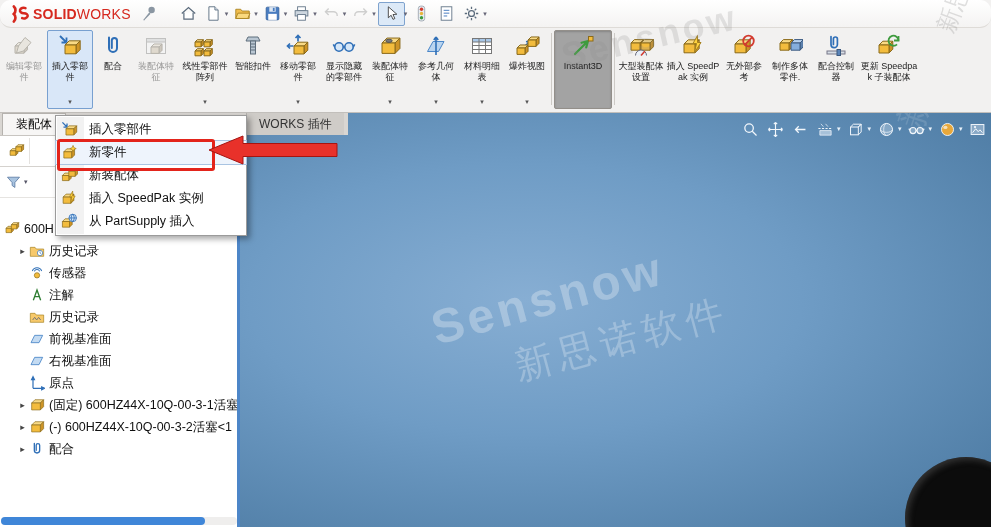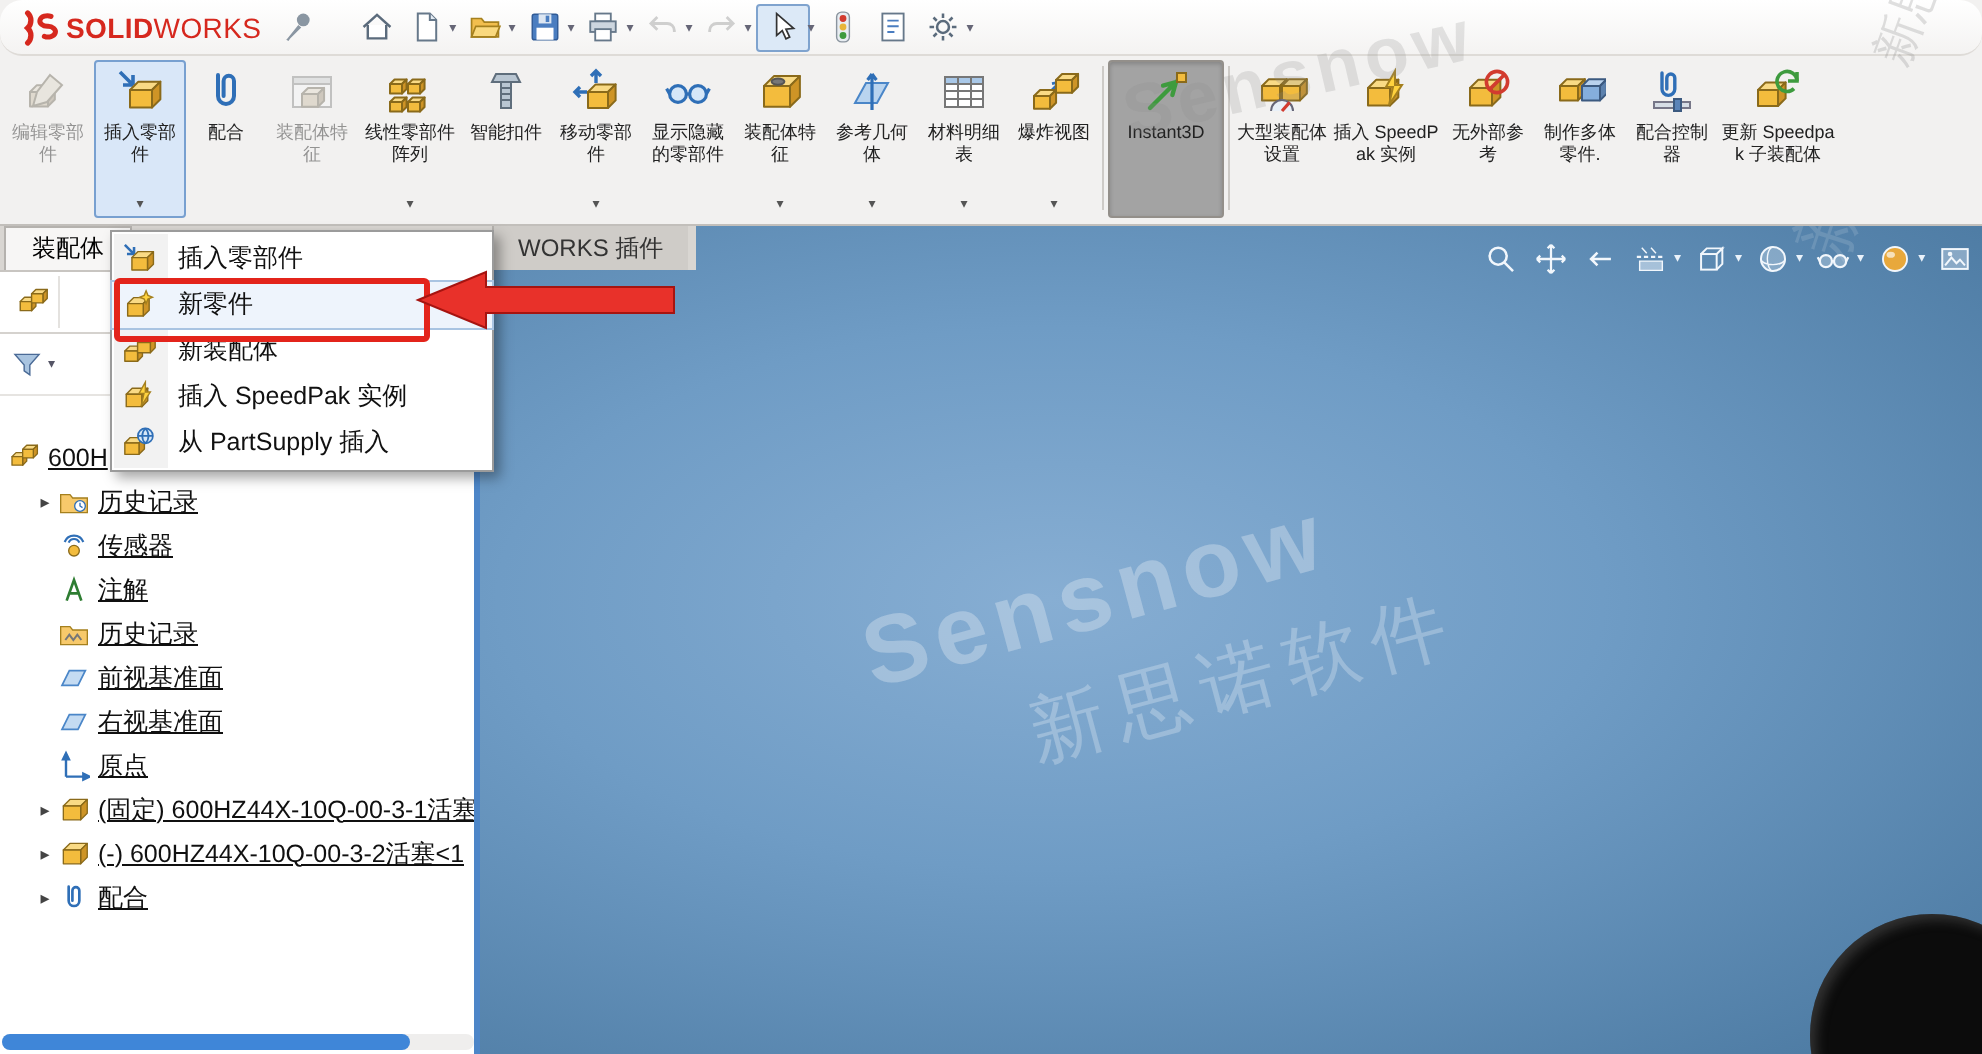--- a/index.html
+++ b/index.html
@@ -76,21 +76,21 @@
   #filterrow .icon{width:17px;height:17px;}
   .fcaret{font-size:7px;color:#556;margin-left:2px;}
   .fcaret::after{content:"▾";}
   #tree{padding-top:20px;font-size:12.5px;color:#101010;}
   .trow{height:22px;display:flex;align-items:center;white-space:nowrap;overflow:hidden;}
   .trow .tarrow{width:13px;flex:none;text-align:center;font-size:9px;color:#444;}
   .trow.arr .tarrow::before{content:"▸";}
   .ti{width:16px;height:16px;flex:none;margin-right:4px;}
   .troot{padding-left:4px;}
   .tchild{padding-left:16px;}
-  .tlabel{overflow:hidden;text-overflow:clip;text-decoration:underline;}
+  .tlabel{overflow:hidden;text-overflow:clip;}
   #hscroll{position:absolute;left:1px;bottom:2px;width:236px;height:8px;background:#efeeed;border-radius:4px;}
   #hthumb{position:absolute;left:0;top:0;width:204px;height:8px;background:#3F86D8;border-radius:4px;}
   #splitter{position:absolute;right:0;top:0;bottom:0;width:3px;background:#4D86C8;}
 
   
   #contextmenu{position:absolute;left:55px;top:115px;width:190px;background:#ffffff;border:1px solid #9b9b9b;
                box-shadow:3px 3px 6px rgba(0,0,0,.35);z-index:50;padding:2px 0;}
   #contextmenu::before{content:"";position:absolute;left:1px;top:1px;bottom:1px;width:27px;background:#f2f2f2;}
   .mitem{position:relative;height:23px;display:flex;align-items:center;font-size:12.5px;color:#111;}
   .mi-icon{width:27px;height:18px;flex:none;display:flex;align-items:center;justify-content:center;z-index:1;}

